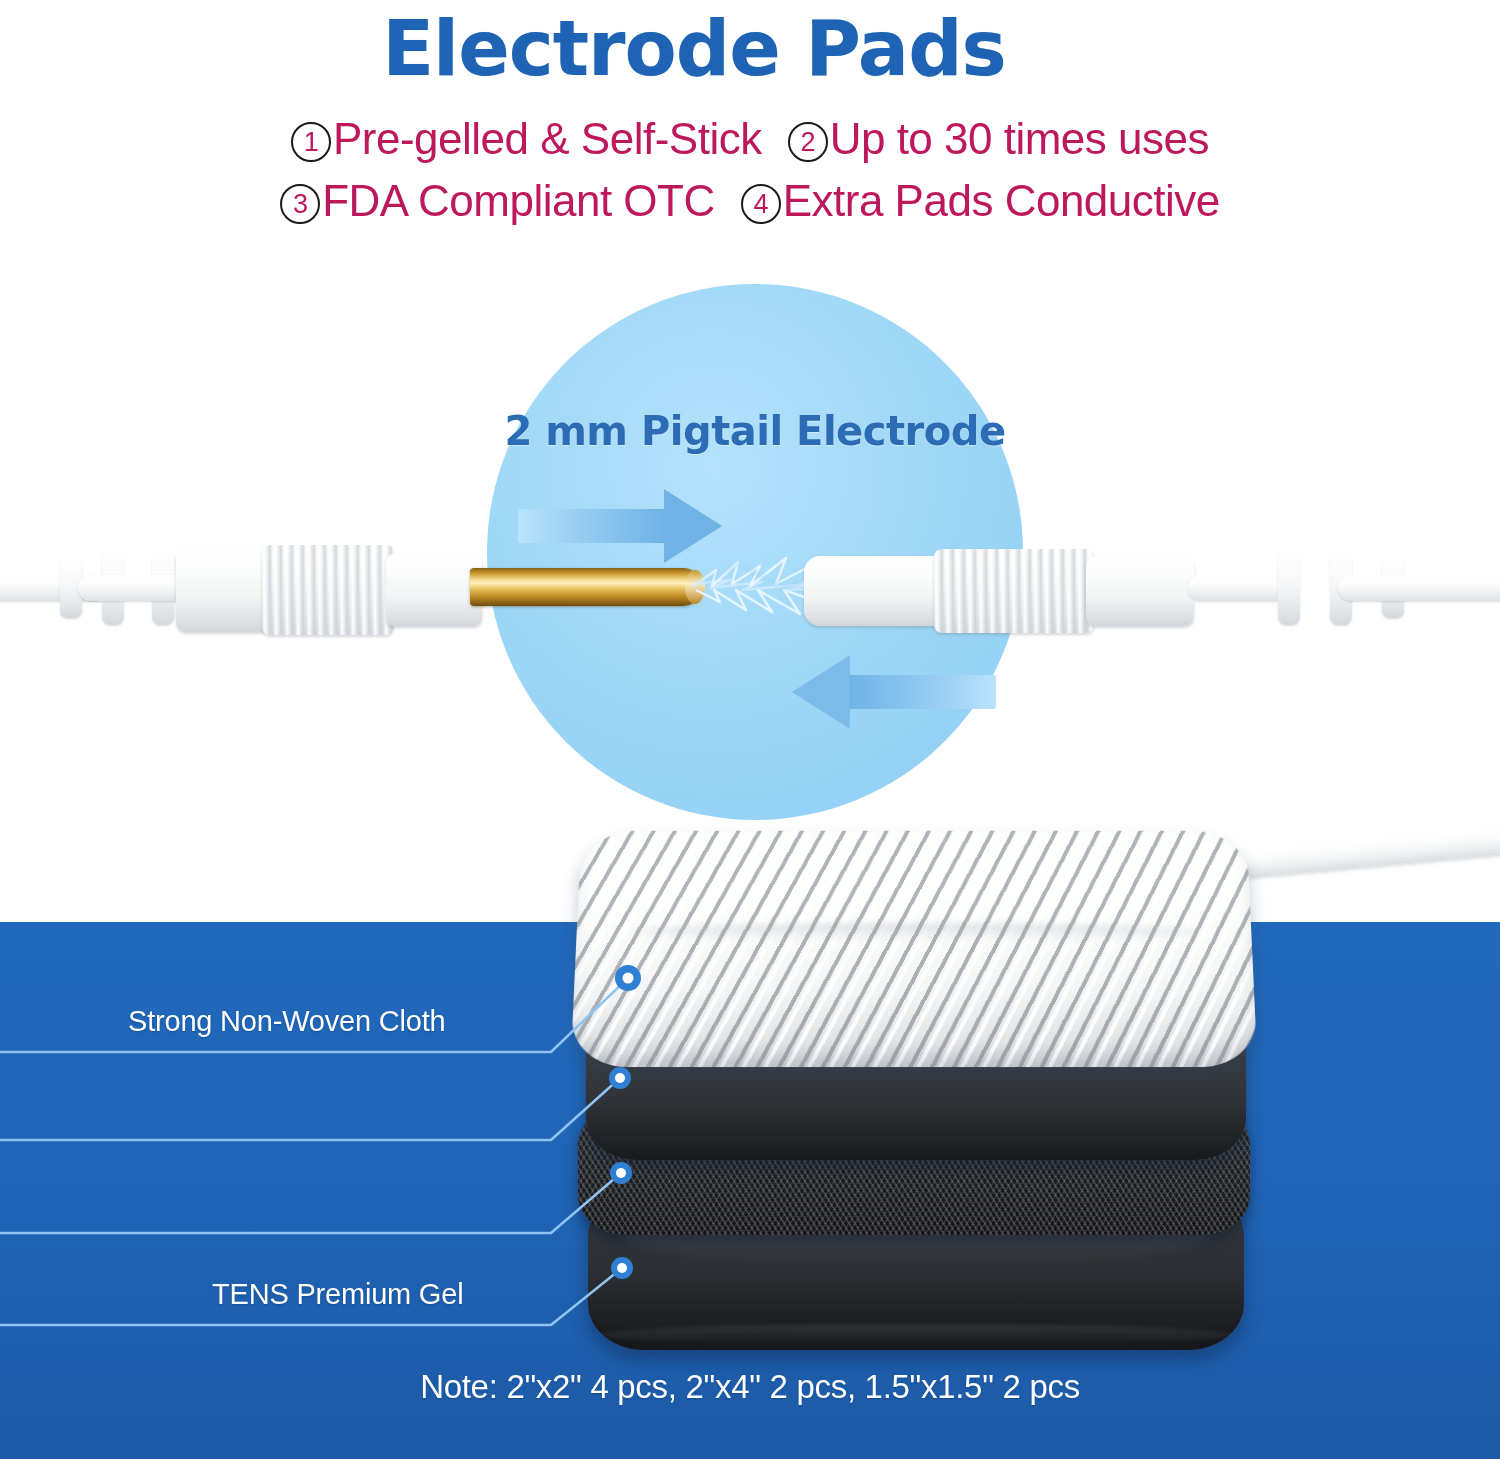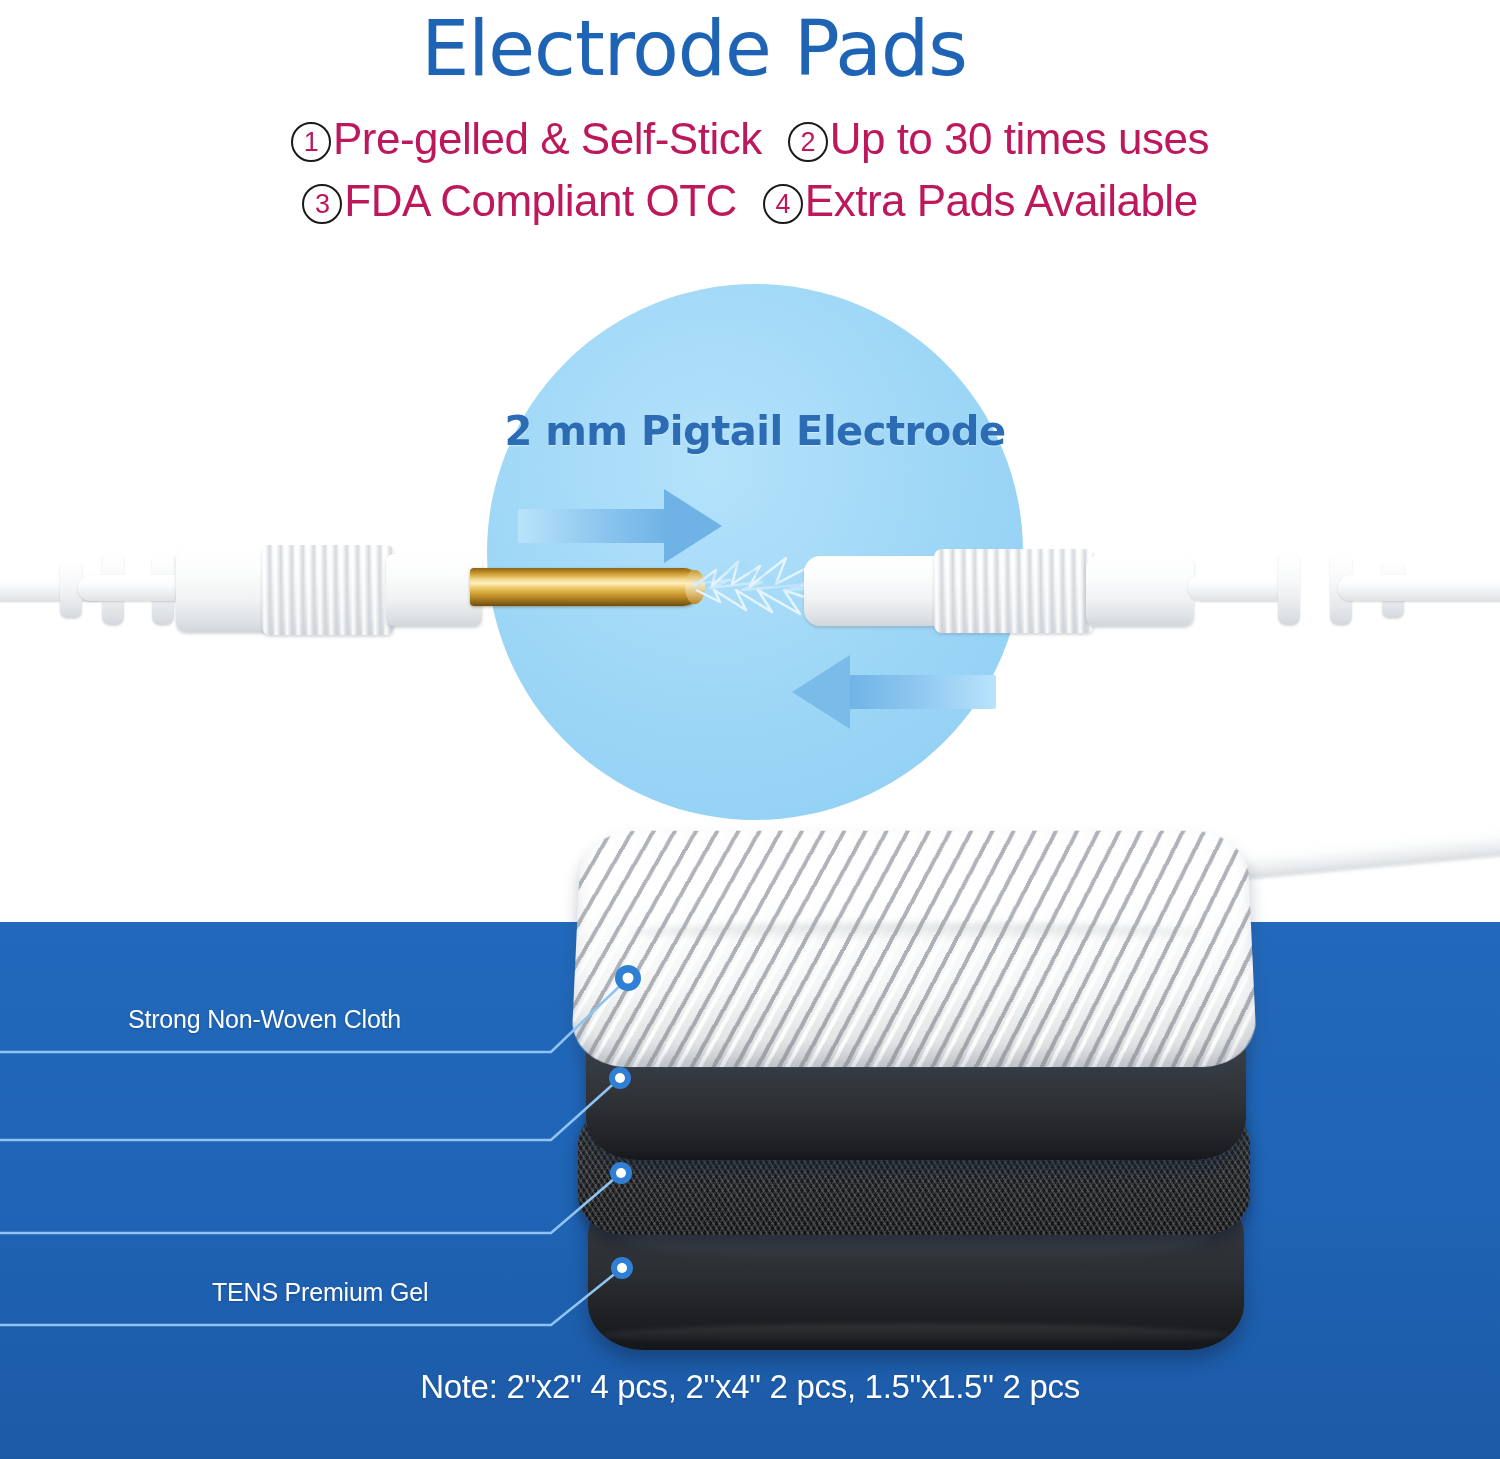--- a/index.html
+++ b/index.html
@@ -15,21 +15,21 @@
     background:#ffffff;
   }
 
   
   .page-title{
     position:absolute;
     left:0; top:4px;
     width:1388px;
     text-align:center;
     font-size:76px;
-    font-weight:normal;
+    font-weight:bold;
     letter-spacing:-1px;
     color:#1f63b4;
     font-family:"DejaVu Sans","Liberation Sans",sans-serif;
     text-shadow:0 0 1px rgba(180,210,240,.9);
   }
   .feature-lines{
     position:absolute;
     left:0; top:108px;
     width:1500px;
     text-align:center;
@@ -286,21 +286,21 @@
     background:linear-gradient(180deg,#2169bc 0%,#1f63b4 55%,#1c5aa6 100%);
     z-index:5;
   }
 
   .leaders{ position:absolute; left:0; top:0; width:1500px; height:1459px; z-index:7; pointer-events:none;}
 
   .layer-label{
     position:absolute;
     z-index:8;
     color:#ffffff;
-    font-size:25px;
+    font-size:29px;
     font-family:"Liberation Sans","DejaVu Sans",sans-serif;
     letter-spacing:-0.2px;
     white-space:nowrap;
     text-shadow:0 1px 2px rgba(10,40,80,.35);
   }
   .note{
     position:absolute;
     z-index:8;
     left:0; top:1368px;
     width:1500px;
@@ -317,21 +317,21 @@
 
 <div id="stage">
 
   <div class="page-title">Electrode Pads</div>
 
   <div class="feature-lines">
     <div class="feature-row">
       <span class="feat"><span class="circnum">1</span><span>Pre-gelled &amp; Self-Stick</span></span><span class="feat"><span class="circnum">2</span><span>Up to 30 times uses</span></span>
     </div>
     <div class="feature-row">
-      <span class="feat"><span class="circnum">3</span><span>FDA Compliant OTC</span></span><span class="feat"><span class="circnum">4</span><span>Extra Pads Available</span></span>
+      <span class="feat"><span class="circnum">3</span><span>FDA Compliant OTC</span></span><span class="feat"><span class="circnum">4</span><span>Extra Pads Conductive</span></span>
     </div>
   </div>
 
   <div class="halo"></div>
   <div class="blue-circle"></div>
   <div class="circle-caption">2 mm Pigtail Electrode</div>
 
   <div class="arrow arrow-right" style="left:518px;top:489px;width:206px;height:74px;">
     <span class="shaft"></span>
     <span class="head"></span>

